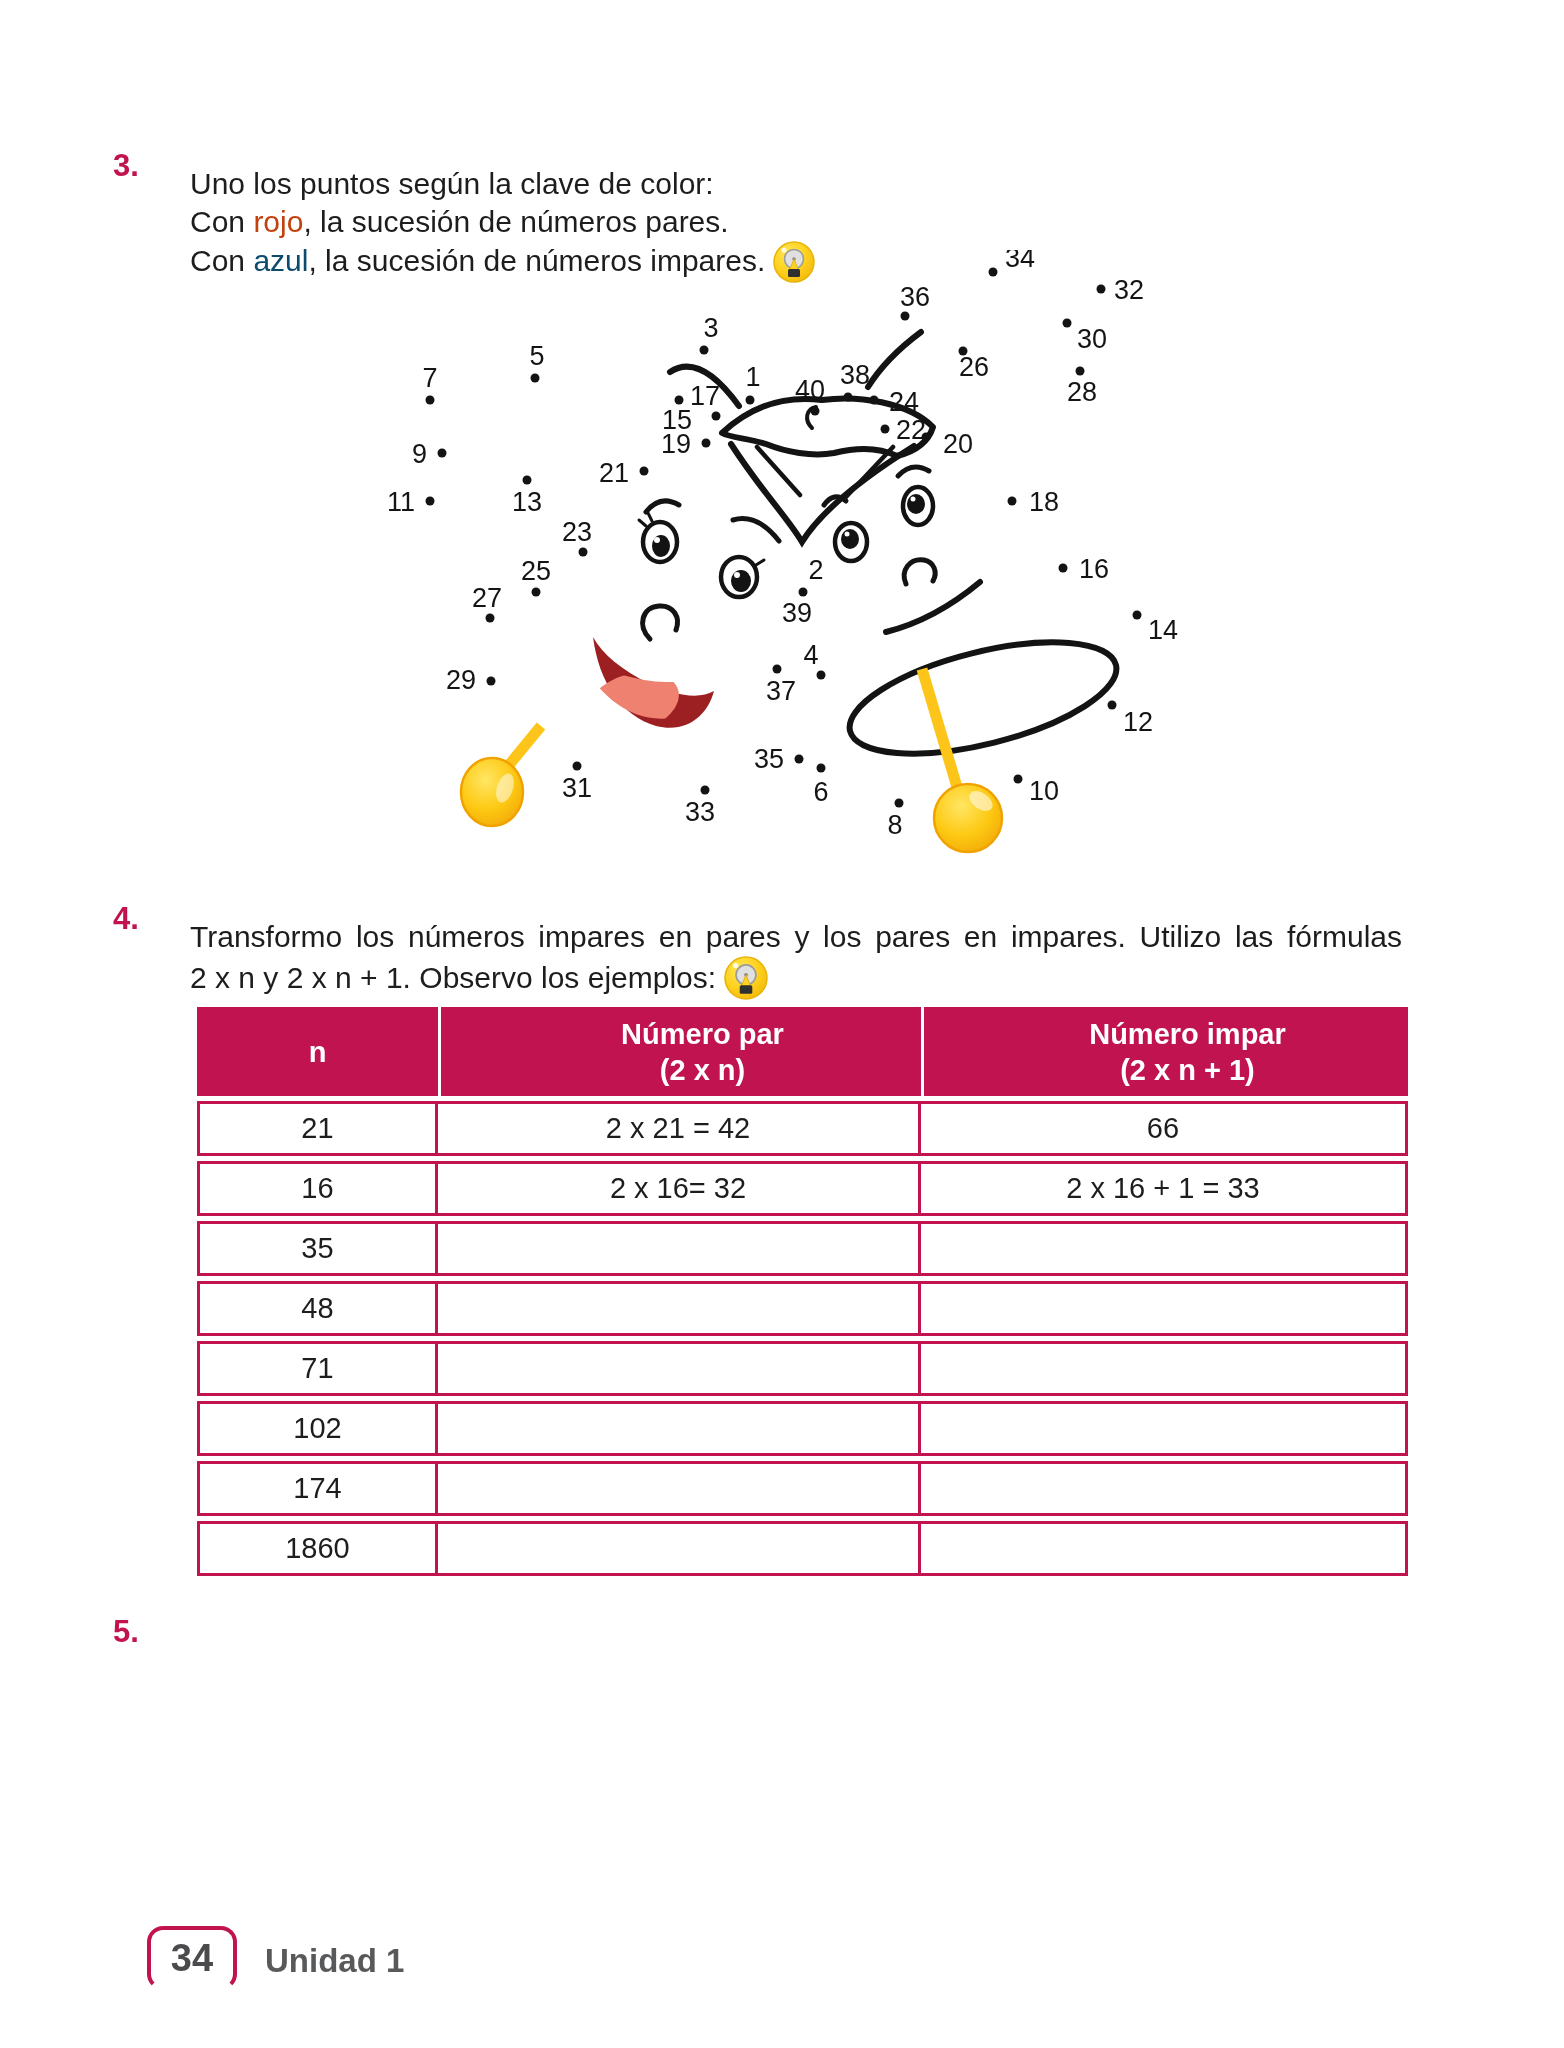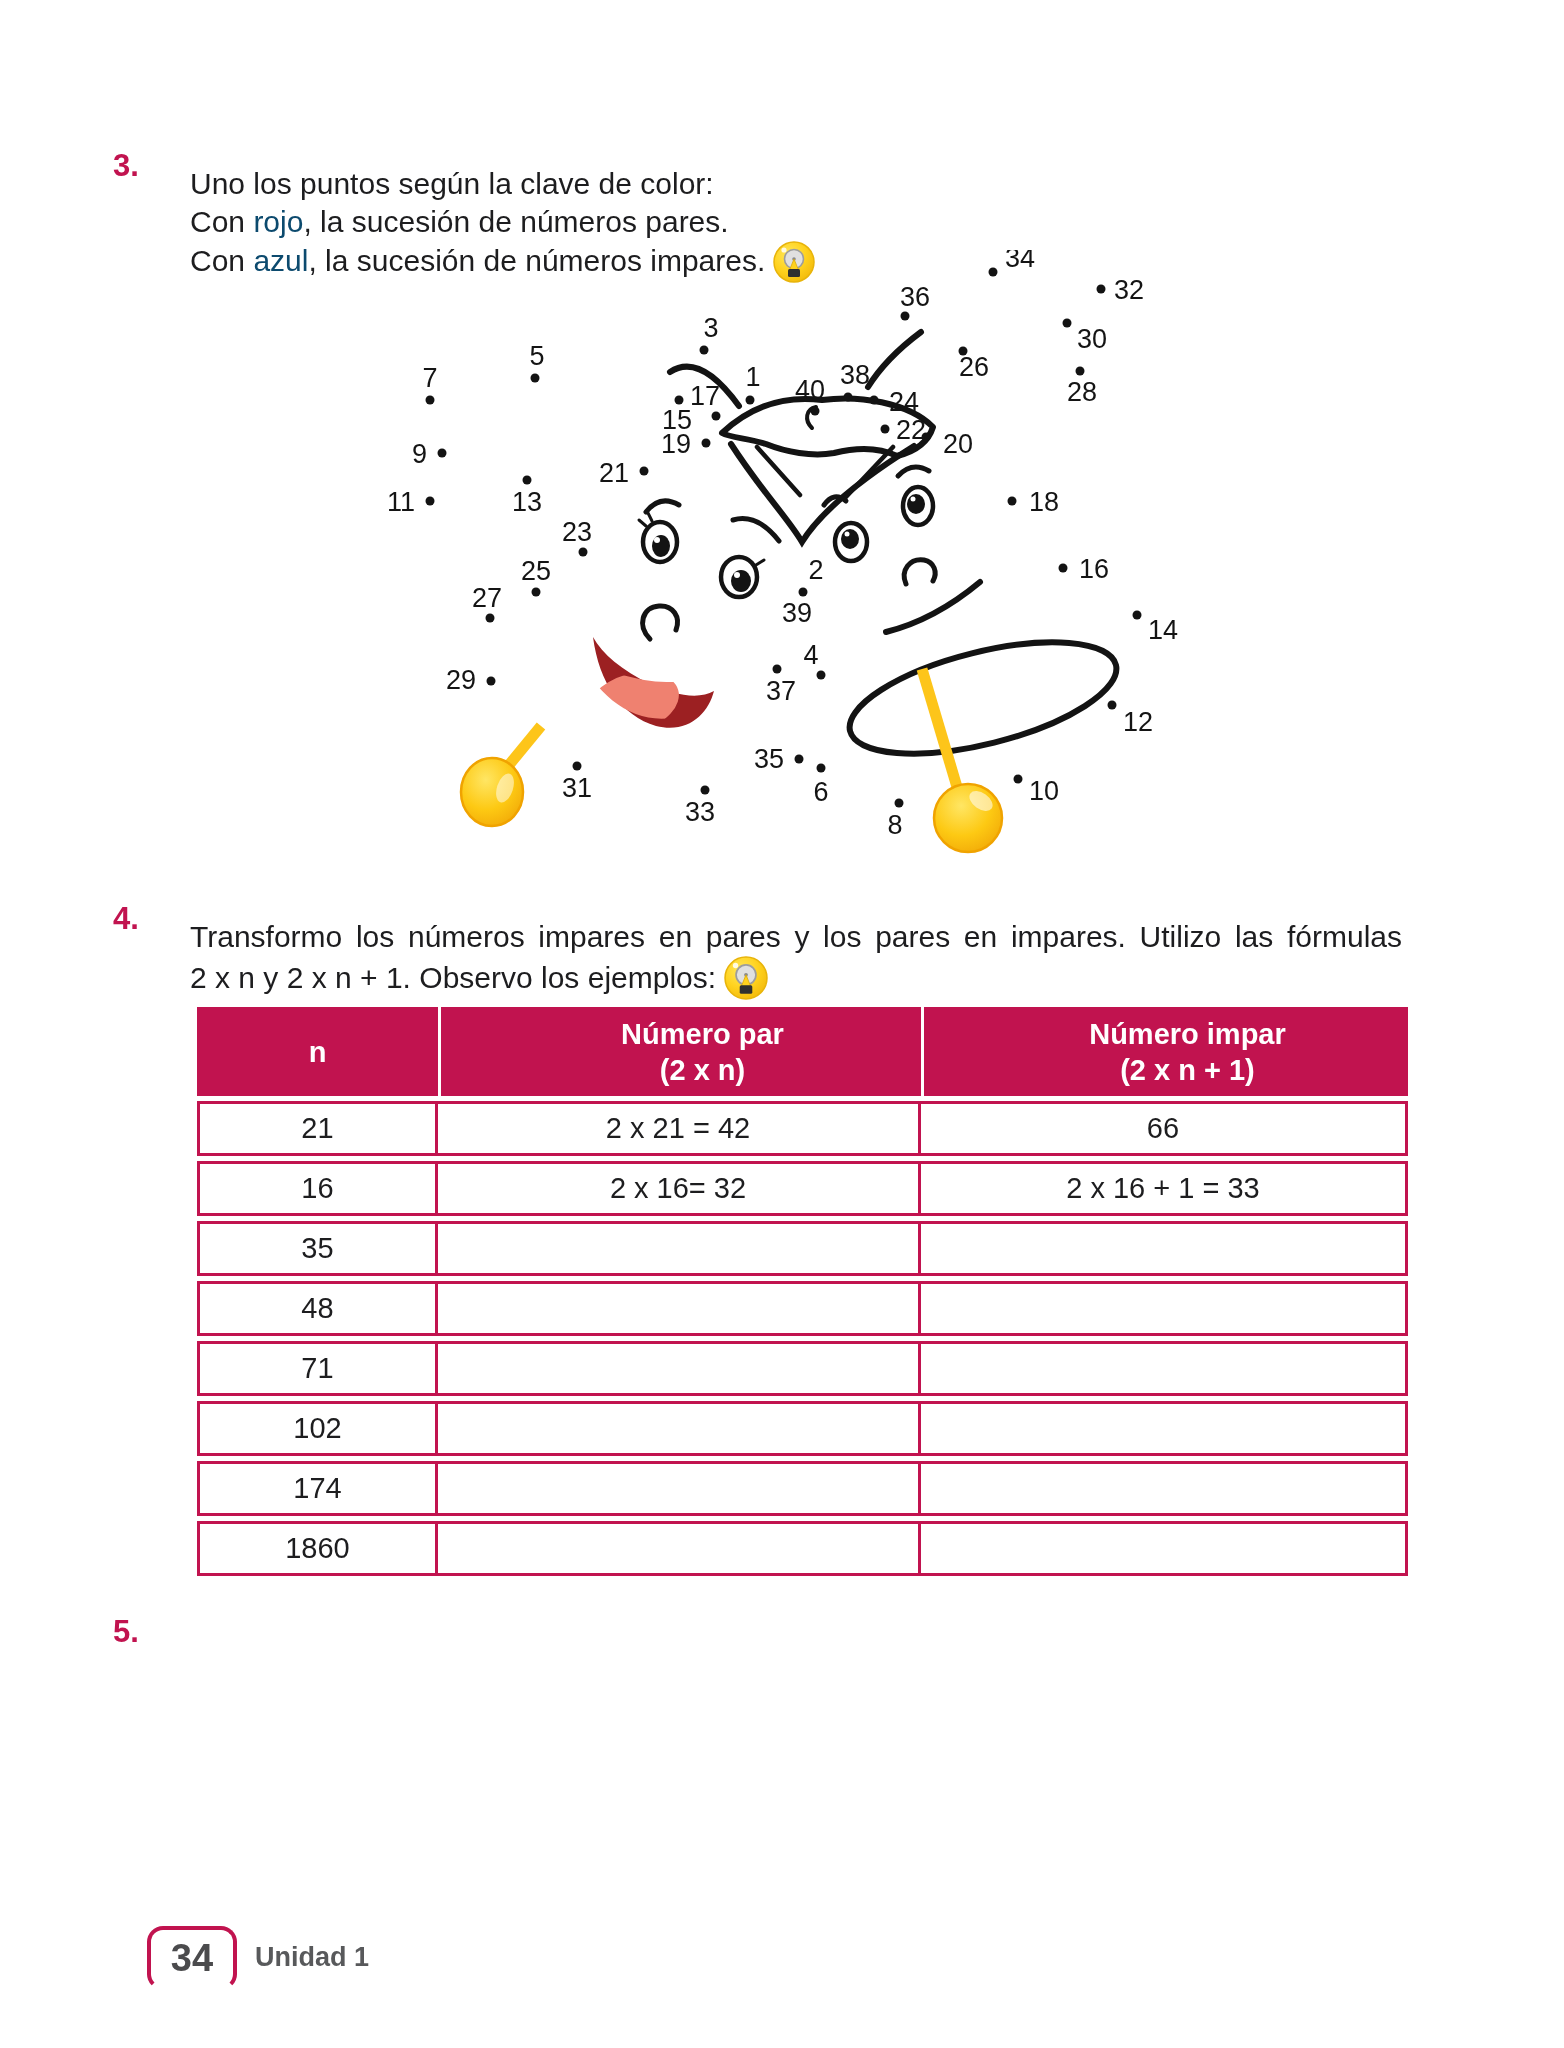--- a/index.html
+++ b/index.html
@@ -8,21 +8,21 @@
     margin:0 auto;overflow:hidden;
     font-family:"Liberation Sans","DejaVu Sans",sans-serif;
     color:#1d1d1f;
   }
   .ex-number{
     position:absolute;left:113px;width:66px;text-align:left;
     color:#c1134f;font-weight:bold;font-size:31px;
   }
   .ex-text{position:absolute;left:190px;width:1212px;font-size:30px;margin-top:17px;}
   .line{line-height:38px;}
-  .accent-red{color:#0c4a6e;}
+  .accent-red{color:#c2410c;}
   .accent-blue{color:#0c4a6e;}
   .just{text-align:justify;text-align-last:justify;}
   .bulb{display:inline-block;width:42px;height:42px;vertical-align:-12px;margin-left:8px;}
   
   table.conv{
     position:absolute;left:197px;top:1002px;width:1211px;
     border-collapse:separate;border-spacing:0 5px;table-layout:fixed;
   }
   table.conv th{
     background:#c1134f;color:#ffffff;font-size:29px;font-weight:bold;
@@ -36,21 +36,21 @@
   table.conv td.first{border-left:3px solid #c1134f;}
   col.c1{width:241px;} col.c2{width:483px;} col.c3{width:487px;}
   
   #footer-box{
     position:absolute;left:147px;top:1926px;width:82px;height:56px;
     border:4px solid #c1134f;border-bottom-color:transparent;border-radius:16px;
     display:flex;align-items:center;justify-content:center;
     font-size:38px;color:#4b4b4d;font-weight:bold;
   }
   #unit-label{
-    position:absolute;left:255px;top:1942px;font-size:27px;color:#58595b;font-weight:bold;
+    position:absolute;left:265px;top:1942px;font-size:33px;color:#58595b;font-weight:bold;
   }
   #puzzle{position:absolute;left:380px;top:250px;}
   .hidden-defs{position:absolute;width:0;height:0;overflow:hidden;}
 </style>
 </head>
 <body>
 
 <svg class="hidden-defs" aria-hidden="true">
   <defs>
     <radialGradient id="bulbBg" cx="38%" cy="32%" r="75%">

